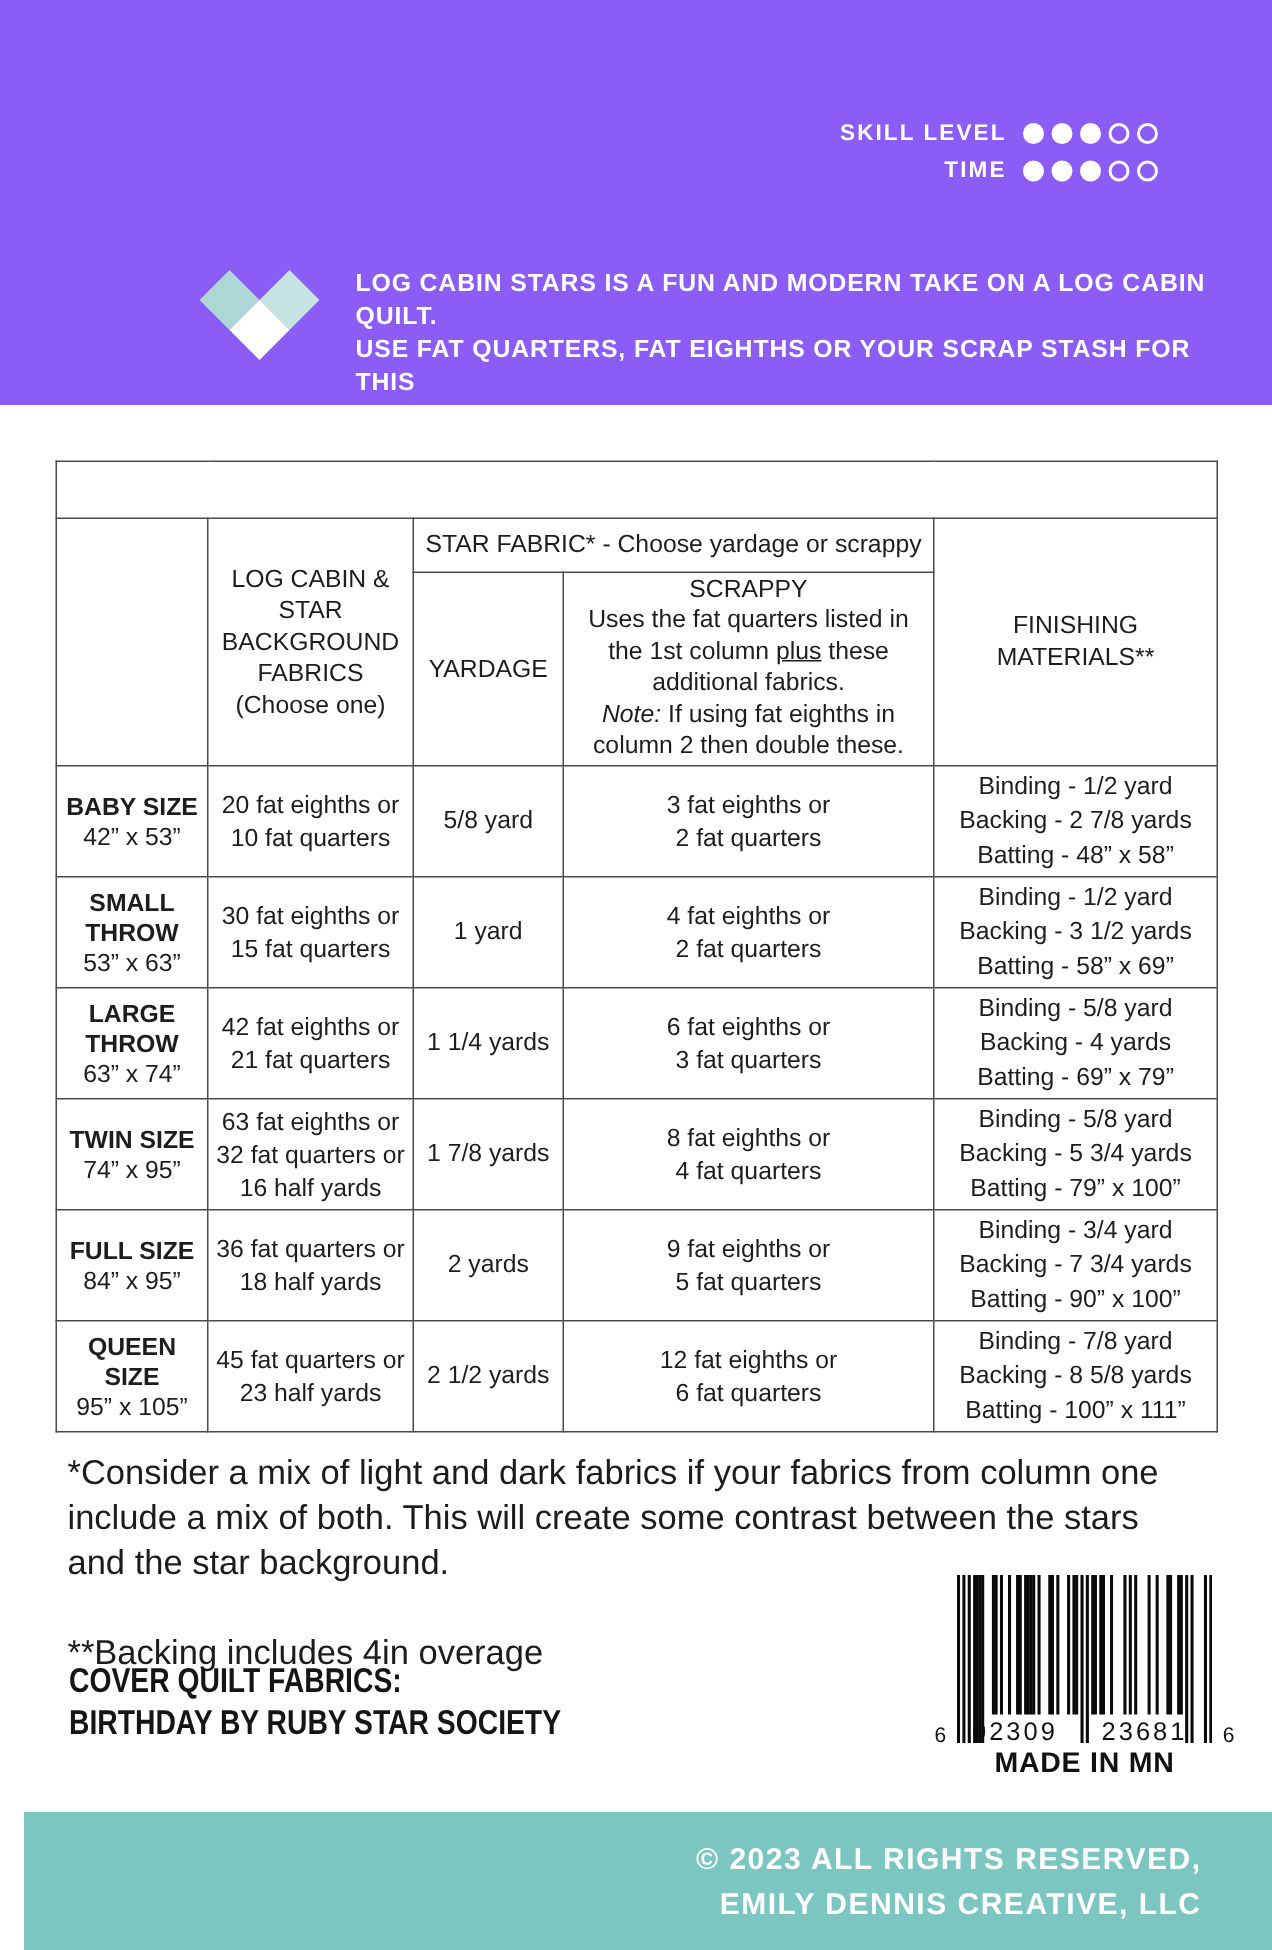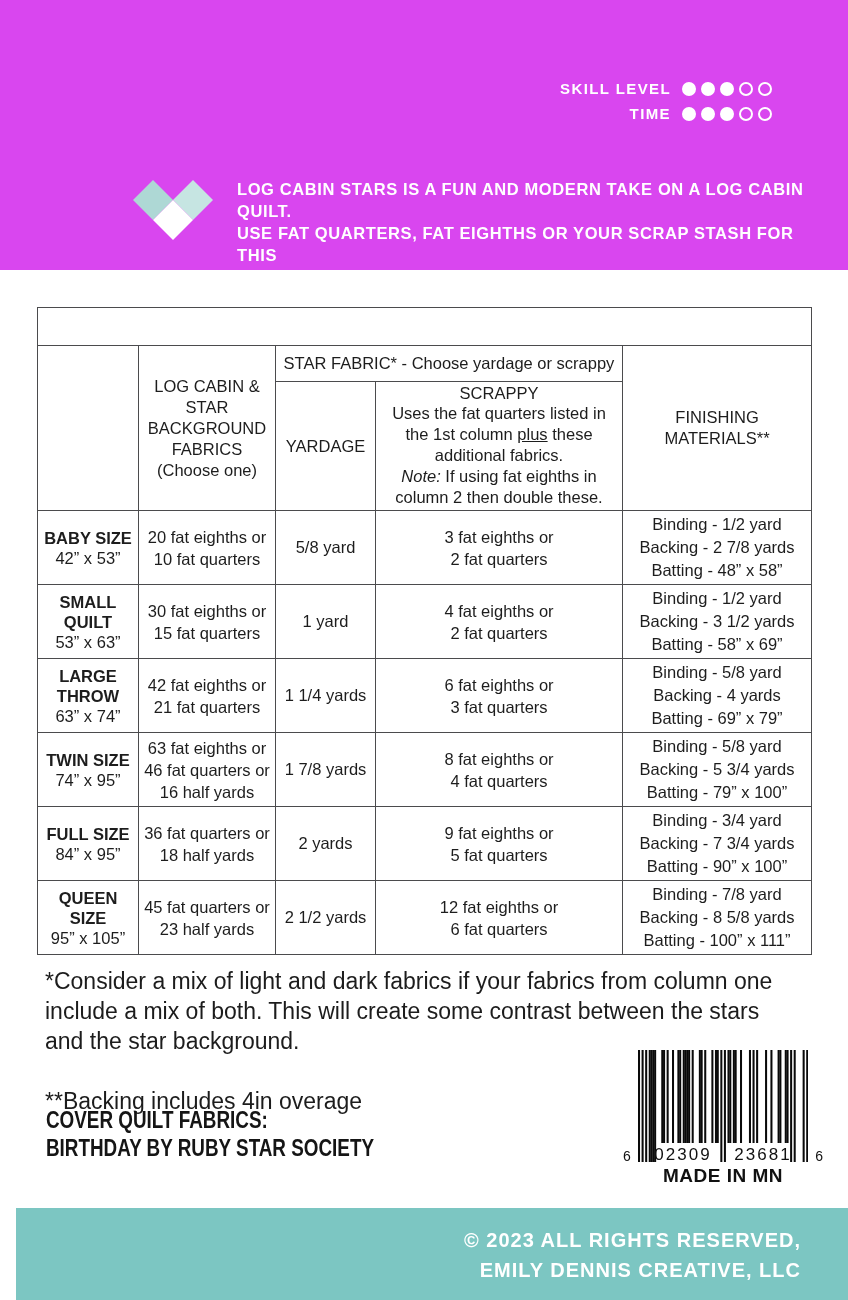--- a/index.html
+++ b/index.html
@@ -9,21 +9,21 @@
     background:#ffffff;
     font-family:"Liberation Sans", sans-serif;
     color:#222222;
     overflow:hidden;
   }
 
   
   .hero {
     position:absolute; top:0; left:0;
     width:848px; height:270px;
-    background:#d946ef;
+    background:#8b5cf6;
   }
   .skill-block {
     position:absolute; top:80px; right:76px;
     display:flex; flex-direction:column; gap:8px;
   }
   .meter-row { display:flex; align-items:center; justify-content:flex-end; gap:11px; }
   .meter-label {
     color:#ffffff; font-weight:bold; font-size:15px;
     letter-spacing:1.4px; white-space:nowrap;
   }
@@ -94,21 +94,21 @@
   .barcode {
     position:absolute; top:1050px; left:634px; width:178px;
   }
   .bars-wrap { position:relative; width:170px; height:112px; margin:0 auto; }
   .bc-digit {
     position:absolute; font-size:17px; color:#111;
     background:transparent; font-family:"Liberation Sans", sans-serif;
   }
   .bc-left  { left:-15px; bottom:-2px; font-size:14px; }
   .bc-right { right:-15px; bottom:-2px; font-size:14px; }
-  .bc-g1 { left:10px;  width:70px; bottom:-3px; text-align:center; letter-spacing:2px; }
+  .bc-g1 { left:10px;  width:70px; bottom:-3px; letter-spacing:2px; }
   .bc-g2 { left:90px; width:70px; bottom:-3px; text-align:center; letter-spacing:2px; }
   .made-in {
     margin-top:3px; text-align:center;
     font-weight:bold; font-size:19px; color:#111; letter-spacing:0.5px;
   }
 
   
   .footer {
     position:absolute; top:1208px; left:16px;
     width:848px; height:92px; background:#7cc6c2;
@@ -204,21 +204,21 @@
       <td class="cream">5/8 yard</td>
       <td class="cream fab">3 fat eighths or
 2 fat quarters</td>
       <td class="fin">Binding - 1/2 yard
 Backing - 2 7/8 yards
 Batting - 48” x 58”</td>
     </tr>
     <tr class="data-row">
       <td>
         <div class="size-name">SMALL
-QUILT</div>
+THROW</div>
         <div class="size-dims">53” x 63”</div>
       </td>
       <td class="fab">30 fat eighths or
 15 fat quarters</td>
       <td class="cream">1 yard</td>
       <td class="cream fab">4 fat eighths or
 2 fat quarters</td>
       <td class="fin">Binding - 1/2 yard
 Backing -  3 1/2 yards
 Batting -  58” x 69”</td>
@@ -237,21 +237,21 @@
       <td class="fin">Binding -  5/8 yard
 Backing -  4 yards
 Batting -  69” x 79”</td>
     </tr>
     <tr class="data-row">
       <td>
         <div class="size-name">TWIN SIZE</div>
         <div class="size-dims">74” x 95”</div>
       </td>
       <td class="fab">63 fat eighths or
-46 fat quarters or
+32 fat quarters or
 16 half yards</td>
       <td class="cream">1 7/8 yards</td>
       <td class="cream fab">8 fat eighths or
 4 fat quarters</td>
       <td class="fin">Binding -  5/8 yard
 Backing -  5 3/4 yards
 Batting -  79” x 100”</td>
     </tr>
     <tr class="data-row">
       <td>

